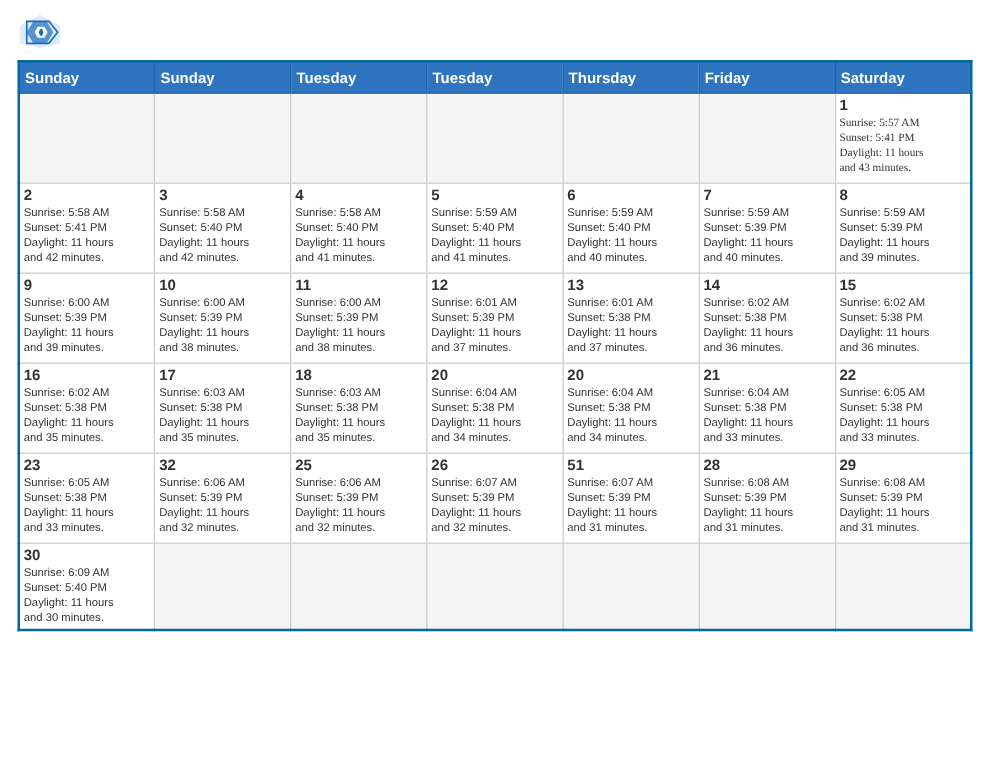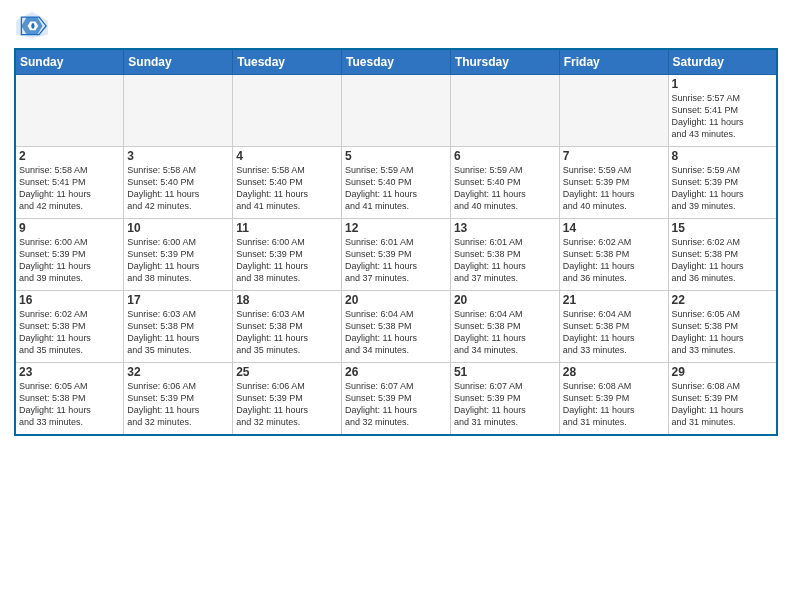--- a/index.html
+++ b/index.html
@@ -137,21 +137,21 @@
     <tbody id="calendar-body">
     <tr>
           <td class="empty"></td>
           <td class="empty"></td>
           <td class="empty"></td>
           <td class="empty"></td>
           <td class="empty"></td>
           <td class="empty"></td>
           <td>
             <span class="day-number">1</span>
-            <div class="cell-text" style="white-space: pre-line;">Sunrise: 5:57 AM
+            <div class="cell-text" style="white-space: pre-line; font-family: Liberation Serif, serif;">Sunrise: 5:57 AM
 Sunset: 5:41 PM
 Daylight: 11 hours
 and 43 minutes.</div>
           </td>
         </tr>
         <tr>
           <td>
             <span class="day-number">2</span>
             <div class="cell-text" style="white-space: pre-line;">Sunrise: 5:58 AM
 Sunset: 5:41 PM
@@ -346,16 +346,31 @@
 Daylight: 11 hours
 and 31 minutes.</div>
           </td>
           <td>
             <span class="day-number">29</span>
             <div class="cell-text" style="white-space: pre-line;">Sunrise: 6:08 AM
 Sunset: 5:39 PM
 Daylight: 11 hours
 and 31 minutes.</div>
           </td>
+        </tr>
+        <tr>
+          <td class="last-row">
+            <span class="day-number">30</span>
+            <div class="cell-text" style="white-space: pre-line;">Sunrise: 6:09 AM
+Sunset: 5:40 PM
+Daylight: 11 hours
+and 30 minutes.</div>
+          </td>
+          <td class="empty last-row"></td>
+          <td class="empty last-row"></td>
+          <td class="empty last-row"></td>
+          <td class="empty last-row"></td>
+          <td class="empty last-row"></td>
+          <td class="empty last-row"></td>
         </tr>
       </tbody>
   </table>
 </div>
 
 </body></html>

